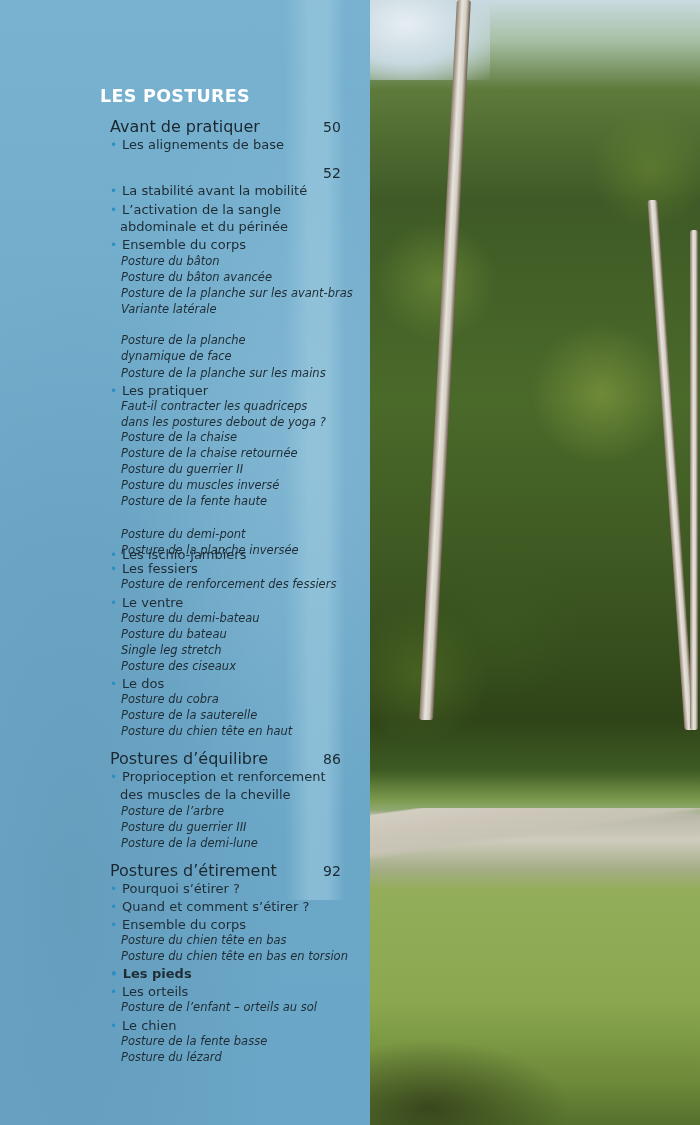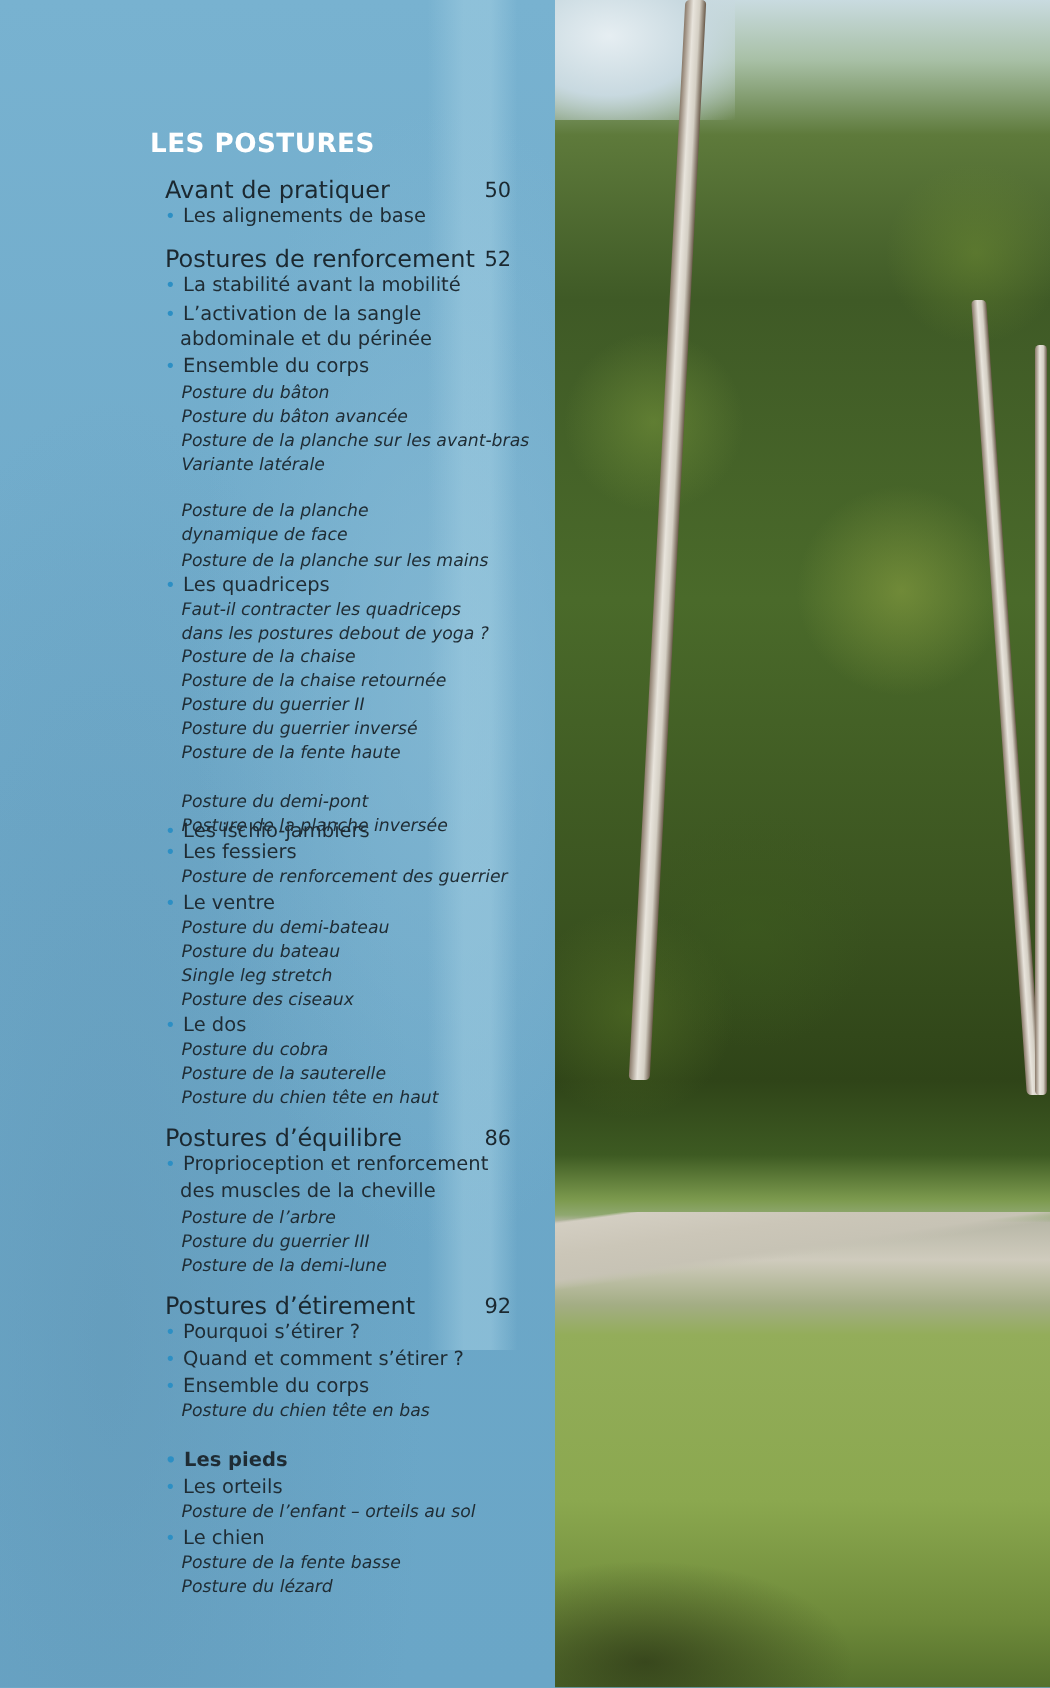--- a/index.html
+++ b/index.html
@@ -84,50 +84,49 @@
   <div class="birch"></div>
 </div>
 
 <div class="toc">
   <div class="line title">LES POSTURES</div>
 
   <div class="line section" style="top:117px;">Avant de pratiquer</div>
   <div class="page" style="left:323px; top:119px;text-align:center;">50</div>
   <div class="line bullet" style="top:137px;"><span class="dot">•</span><span>Les alignements de base</span></div>
 
-  <div class="line section" style="top:163px;">Postures de renforcement</div>
   <div class="page" style="left:323px; top:165px;">52</div>
 
   <div class="line bullet" style="top:183px;"><span class="dot">•</span><span>La stabilité avant la mobilité</span></div>
   <div class="line bullet" style="top:202px;"><span class="dot">•</span><span>L’activation de la sangle</span></div>
   <div class="line cont" style="top:219px;">abdominale et du périnée</div>
   <div class="line bullet" style="top:237px;"><span class="dot">•</span><span>Ensemble du corps</span></div>
   <div class="line sub" style="top:254px;">Posture du bâton</div>
   <div class="line sub" style="top:270px;">Posture du bâton avancée</div>
   <div class="line sub" style="top:286px;">Posture de la planche sur les avant-bras</div>
   <div class="line sub" style="top:302px;">Variante latérale</div>
   <div class="line sub" style="top:318px;margin-top:48px;">Posture de la planche sur les mains</div>
   <div class="line sub" style="top:333px;">Posture de la planche</div>
   <div class="line sub" style="top:349px;">dynamique de face</div>
 
-  <div class="line bullet" style="top:383px;"><span class="dot">•</span><span>Les quadriceps</span></div>
+  <div class="line bullet" style="top:383px;"><span class="dot">•</span><span>Les pratiquer</span></div>
   <div class="line sub" style="top:399px;">Faut-il contracter les quadriceps</div>
   <div class="line sub" style="top:415px;">dans les postures debout de yoga ?</div>
   <div class="line sub" style="top:430px;">Posture de la chaise</div>
   <div class="line sub" style="top:446px;">Posture de la chaise retournée</div>
   <div class="line sub" style="top:462px;font-style:italic;">Posture du guerrier II</div>
-  <div class="line sub" style="top:478px;">Posture du guerrier inversé</div>
+  <div class="line sub" style="top:478px;">Posture du muscles inversé</div>
   <div class="line sub" style="top:494px;">Posture de la fente haute</div>
 
   <div class="line bullet" style="top:511px;margin-top:36px;"><span class="dot">•</span><span>Les ischio-jambiers</span></div>
   <div class="line sub" style="top:527px;">Posture du demi-pont</div>
   <div class="line sub" style="top:543px;">Posture de la planche inversée</div>
 
   <div class="line bullet" style="top:561px;"><span class="dot">•</span><span>Les fessiers</span></div>
-  <div class="line sub" style="top:577px;">Posture de renforcement des guerrier</div>
+  <div class="line sub" style="top:577px;">Posture de renforcement des fessiers</div>
 
   <div class="line bullet" style="top:595px;"><span class="dot">•</span><span>Le ventre</span></div>
   <div class="line sub" style="top:611px;">Posture du demi-bateau</div>
   <div class="line sub" style="top:627px;">Posture du bateau</div>
   <div class="line sub" style="top:643px;">Single leg stretch</div>
   <div class="line sub" style="top:659px;">Posture des ciseaux</div>
 
   <div class="line bullet" style="top:676px;"><span class="dot">•</span><span>Le dos</span></div>
   <div class="line sub" style="top:692px;">Posture du cobra</div>
   <div class="line sub" style="top:708px;">Posture de la sauterelle</div>
@@ -140,19 +139,20 @@
   <div class="line sub" style="top:804px;">Posture de l’arbre</div>
   <div class="line sub" style="top:820px;">Posture du guerrier III</div>
   <div class="line sub" style="top:836px;">Posture de la demi-lune</div>
 
   <div class="line section" style="top:861px;">Postures d’étirement</div>
   <div class="page" style="left:323px; top:863px;">92</div>
   <div class="line bullet" style="top:881px;"><span class="dot">•</span><span>Pourquoi s’étirer ?</span></div>
   <div class="line bullet" style="top:899px;"><span class="dot">•</span><span>Quand et comment s’étirer ?</span></div>
   <div class="line bullet" style="top:917px;"><span class="dot">•</span><span>Ensemble du corps</span></div>
   <div class="line sub" style="top:933px;">Posture du chien tête en bas</div>
+  <div class="line sub" style="top:949px;">Posture du chien tête en bas en torsion</div>
   <div class="line bullet" style="top:966px;font-weight:bold;"><span class="dot">•</span><span>Les pieds</span></div>
   <div class="line bullet" style="top:984px;"><span class="dot">•</span><span>Les orteils</span></div>
   <div class="line sub" style="top:1000px;">Posture de l’enfant – orteils au sol</div>
   <div class="line bullet" style="top:1018px;"><span class="dot">•</span><span>Le chien</span></div>
   <div class="line sub" style="top:1034px;">Posture de la fente basse</div>
   <div class="line sub" style="top:1050px;">Posture du lézard</div>
 </div>
 
 </body></html>

